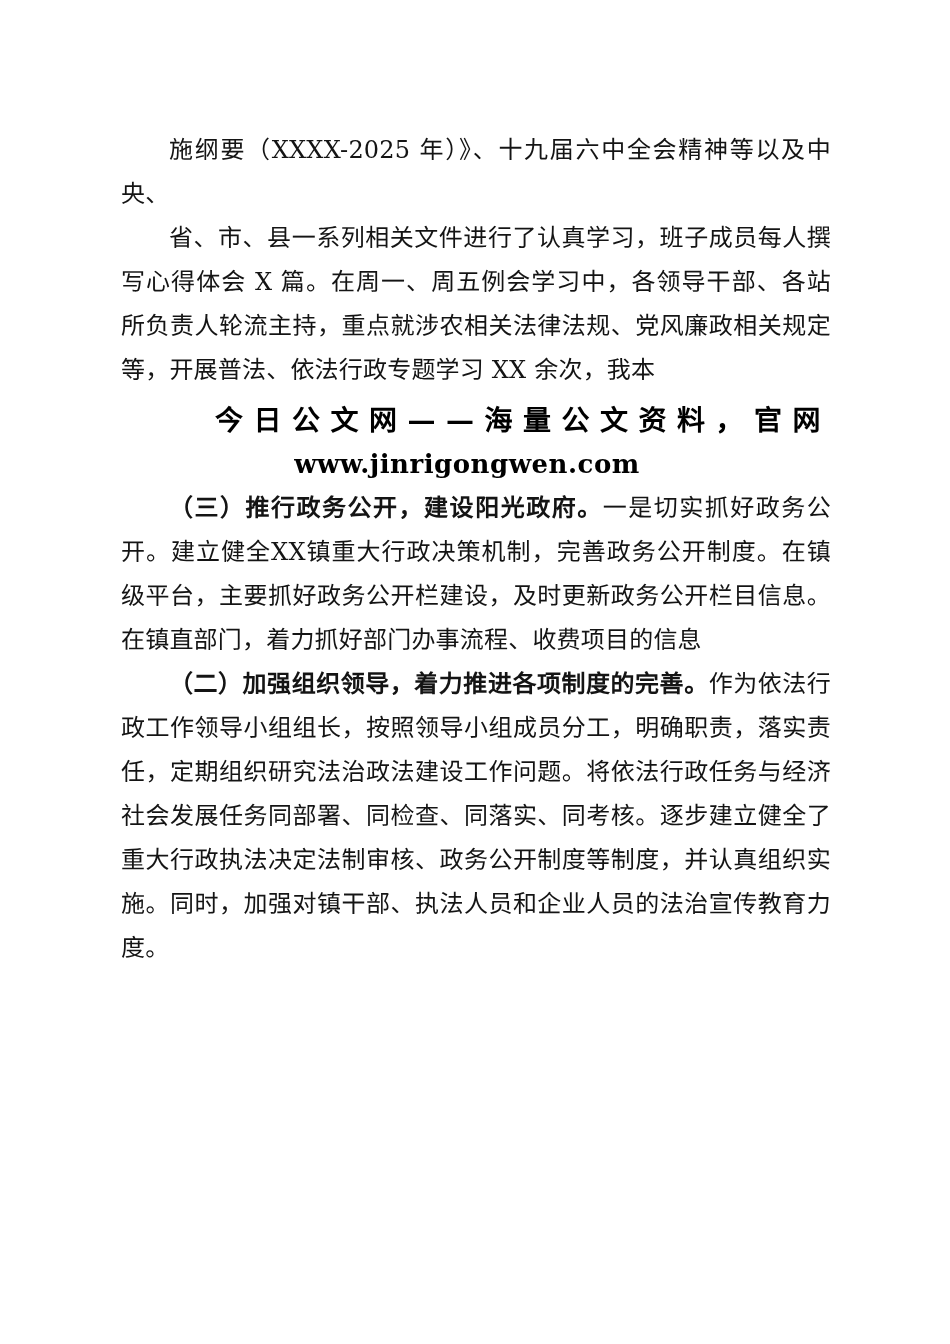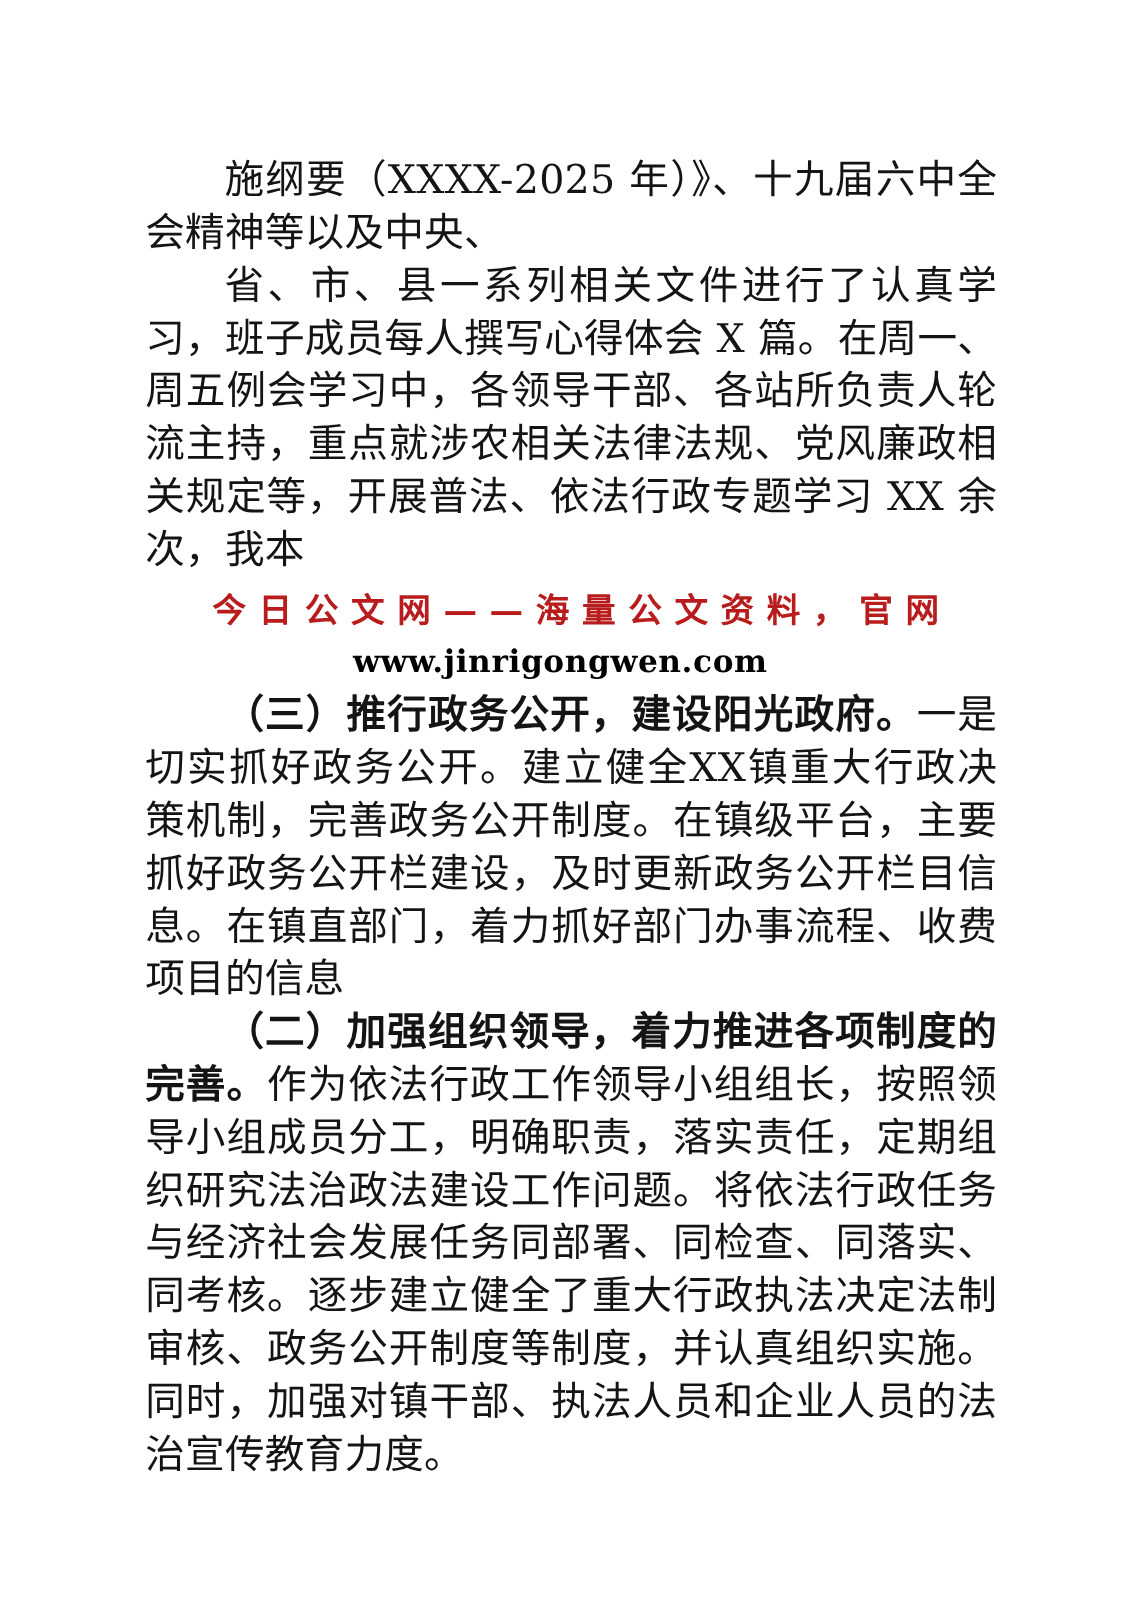--- a/index.html
+++ b/index.html
@@ -29,21 +29,21 @@
   .doc-body {
     position: absolute;
     left: 121px;
     top: 128px;
     width: 710px;
   }
 
   
   .para {
     margin: 0;
-    font-size: 33px;
+    font-size: 24px;
     line-height: 44px;
     letter-spacing: 0.2px;
     text-align: justify;
     text-justify: inter-character;
     word-break: break-all;
     text-indent: 0;
     color: #141414;
   }
 
   .para.indent {
@@ -67,24 +67,24 @@
   
   .watermark {
     margin: 6px 0 2px 0;
   }
 
   .watermark-title {
     font-size: 28px;
     line-height: 46px;
     font-weight: bold;
     letter-spacing: 10.5px;
-    text-align: left;
+    text-align: right;
     text-indent: 2em;
     white-space: nowrap;
-    color: #b91c1c;
+    color: #000000;
     font-family: "DejaVu Serif", "Liberation Serif", serif;
   }
 
   .watermark-url {
     font-size: 26px;
     line-height: 40px;
     font-weight: bold;
     letter-spacing: 0.5px;
     text-align: center;
     margin-left: -18px;

